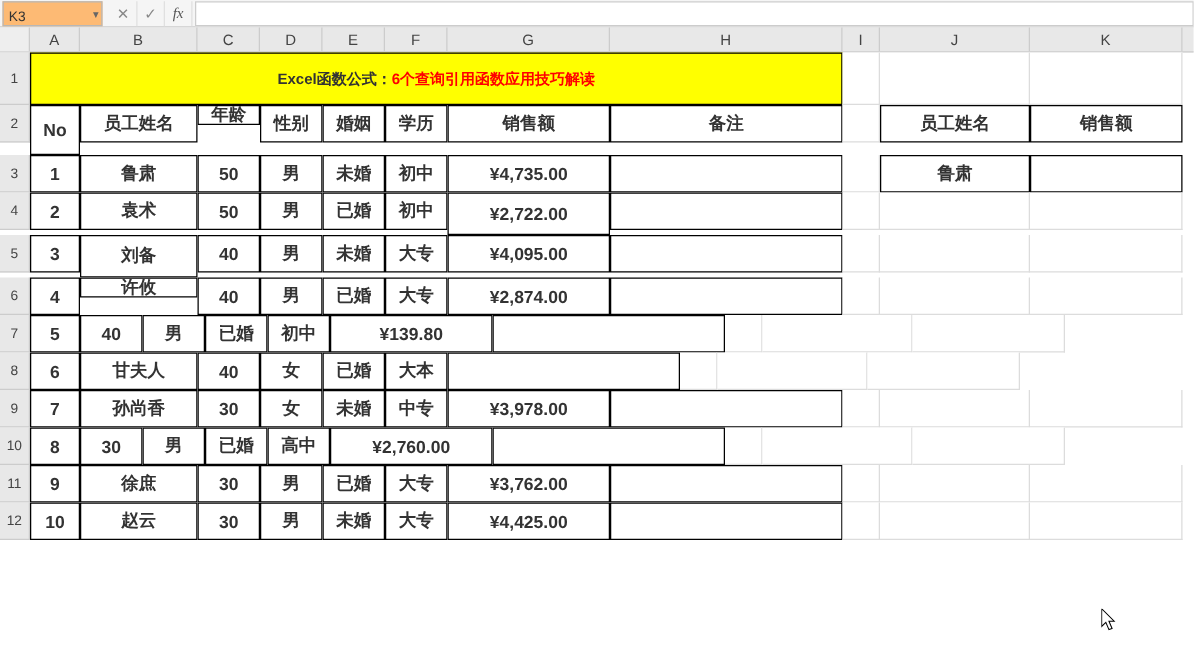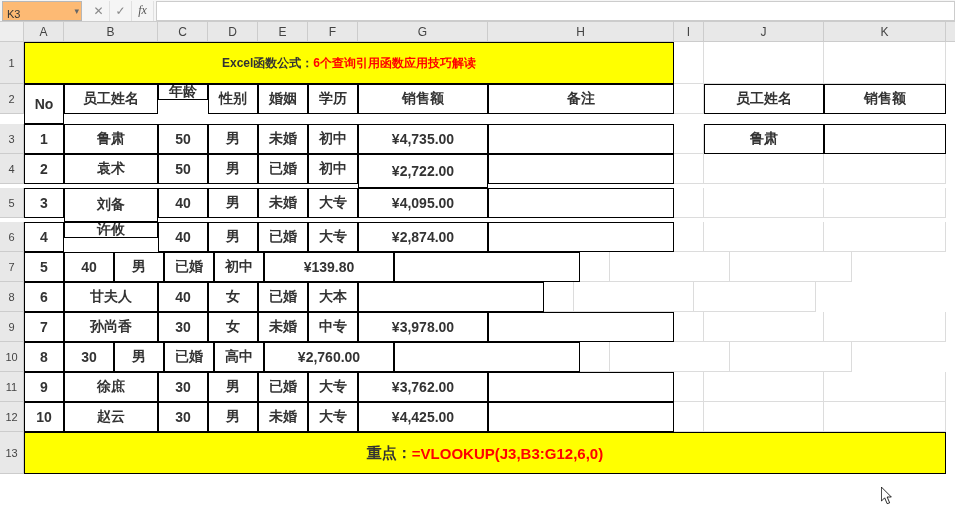--- a/index.html
+++ b/index.html
@@ -223,24 +223,17 @@
       <div class="cell cC data-cell bold" style="height:30px">30</div>
       <div class="cell cD data-cell bold" style="height:30px">男</div>
       <div class="cell cE data-cell bold" style="height:30px">未婚</div>
       <div class="cell cF data-cell bold" style="height:30px">大专</div>
       <div class="cell cG data-cell bold" style="height:30px">¥4,425.00</div>
       <div class="cell cH data-cell" style="height:30px"></div>
       <div class="cell cI gap-cell" style="height:30px"></div>
       <div class="cell cJ gap-cell" style="height:30px"></div>
       <div class="cell cK gap-cell" style="height:30px"></div>
     </div>
-    <div class="row">
-      <div class="rh" style="height:42px">13</div>
-      <div class="cell footer-row" style="width:922px;height:42px">
-        <span>重点：</span>
-        <span class="footer-red">=VLOOKUP(J3,B3:G12,6,0)</span>
-      </div>
-    </div>
   </div>
 
 <svg class="cursor-arrow" viewBox="0 0 16 24">
     <path d="M0 0 L0 17 L4 13 L7 20 L10 19 L7 12 L12 12 Z" fill="#fff" stroke="#000" stroke-width="1"></path>
   </svg>
 
 </body></html>

